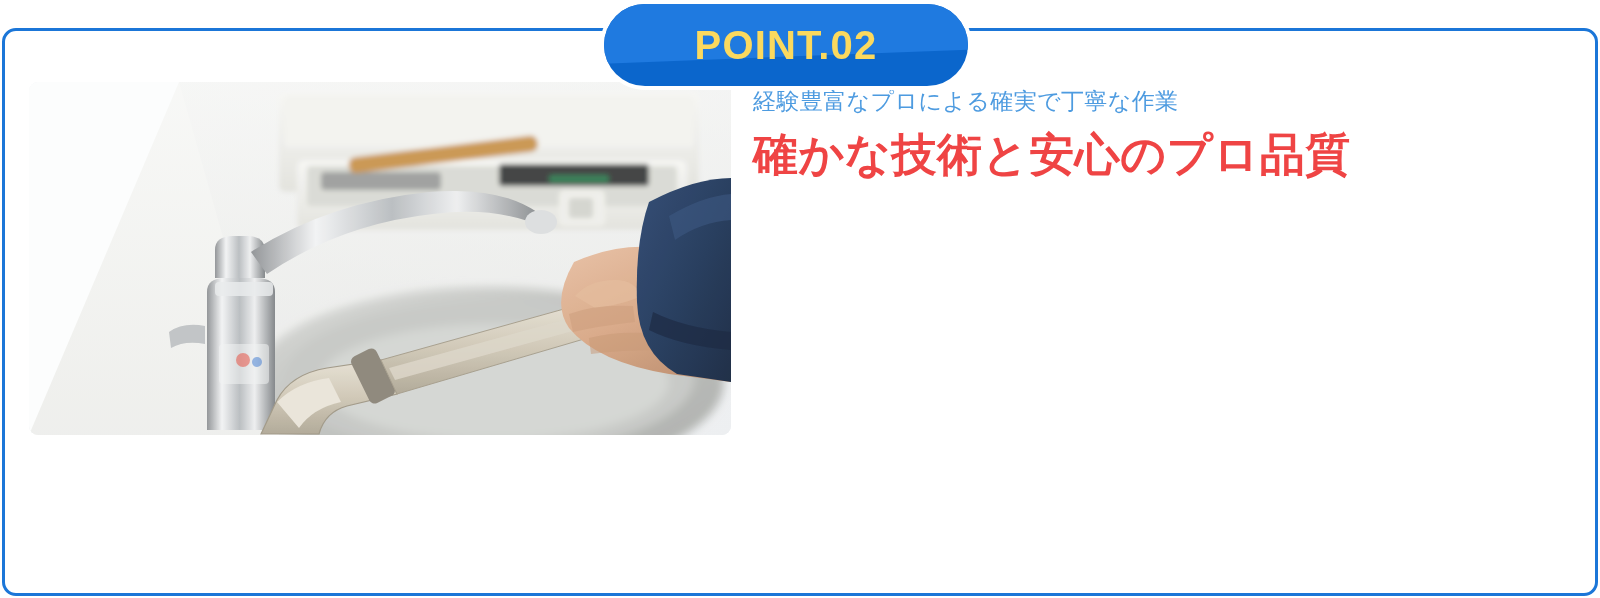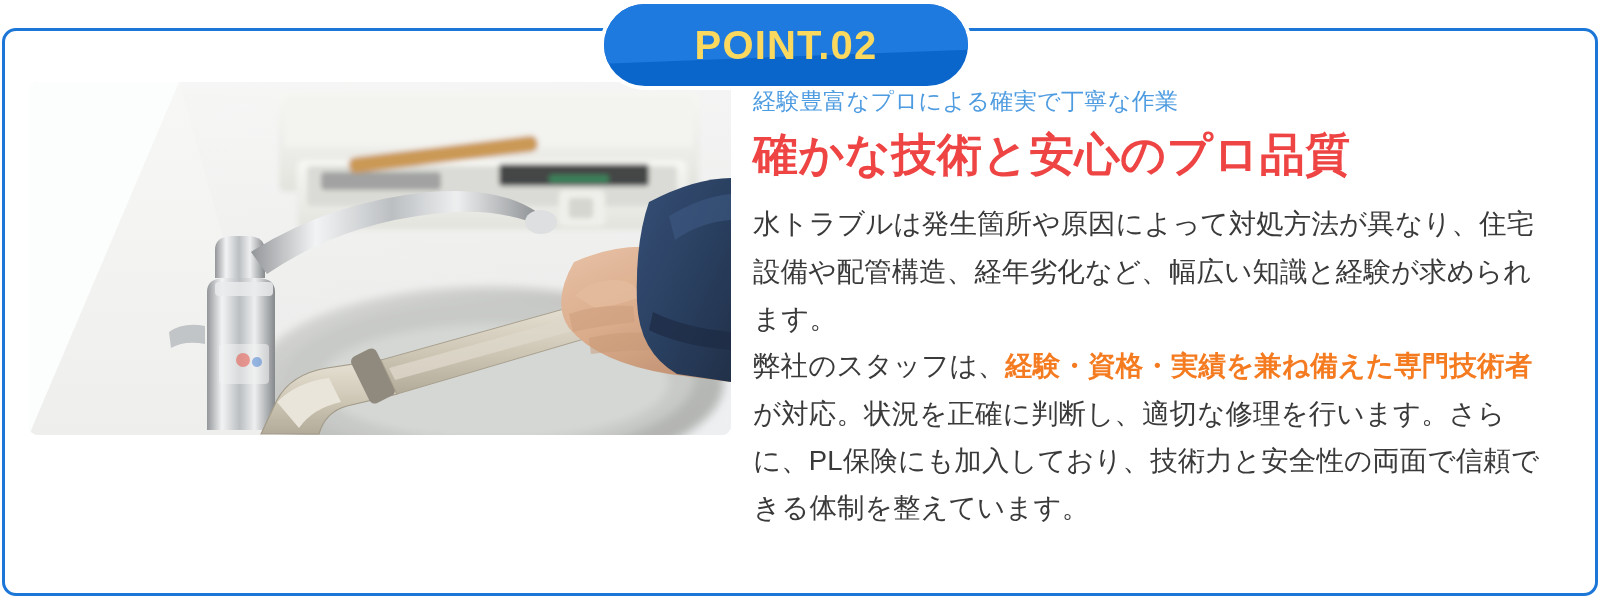--- a/index.html
+++ b/index.html
@@ -264,17 +264,16 @@
 
         <rect x="0" y="0" width="702" height="353" fill="#FFFFFF" opacity="0.05"></rect>
       </svg>
     </div>
 
     <div class="textcol">
       <div class="eyebrow">経験豊富なプロによる確実で丁寧な作業</div>
 
       <h2 class="headline">確かな技術と安心のプロ品質</h2>
 
-      <p class="bodytext"><span>水トラブルは発生箇所や原因によって対処方法が異なり、住宅設備や配管構造、経年劣化など、幅広い知識と経験が求められます。</span><br><span>弊社のスタッフは、</span><span class="hl">経験・資格・実績を兼ね備えた専門技術者</span><span>が対応。状況を正確に判断し、適切な修理を行います。さらに、PL保険にも加入しており、技術力と安全性の両面で信頼できる体制を整えています。</span></p>
     </div>
 
   </div>
 </div>
 
 </body></html>

